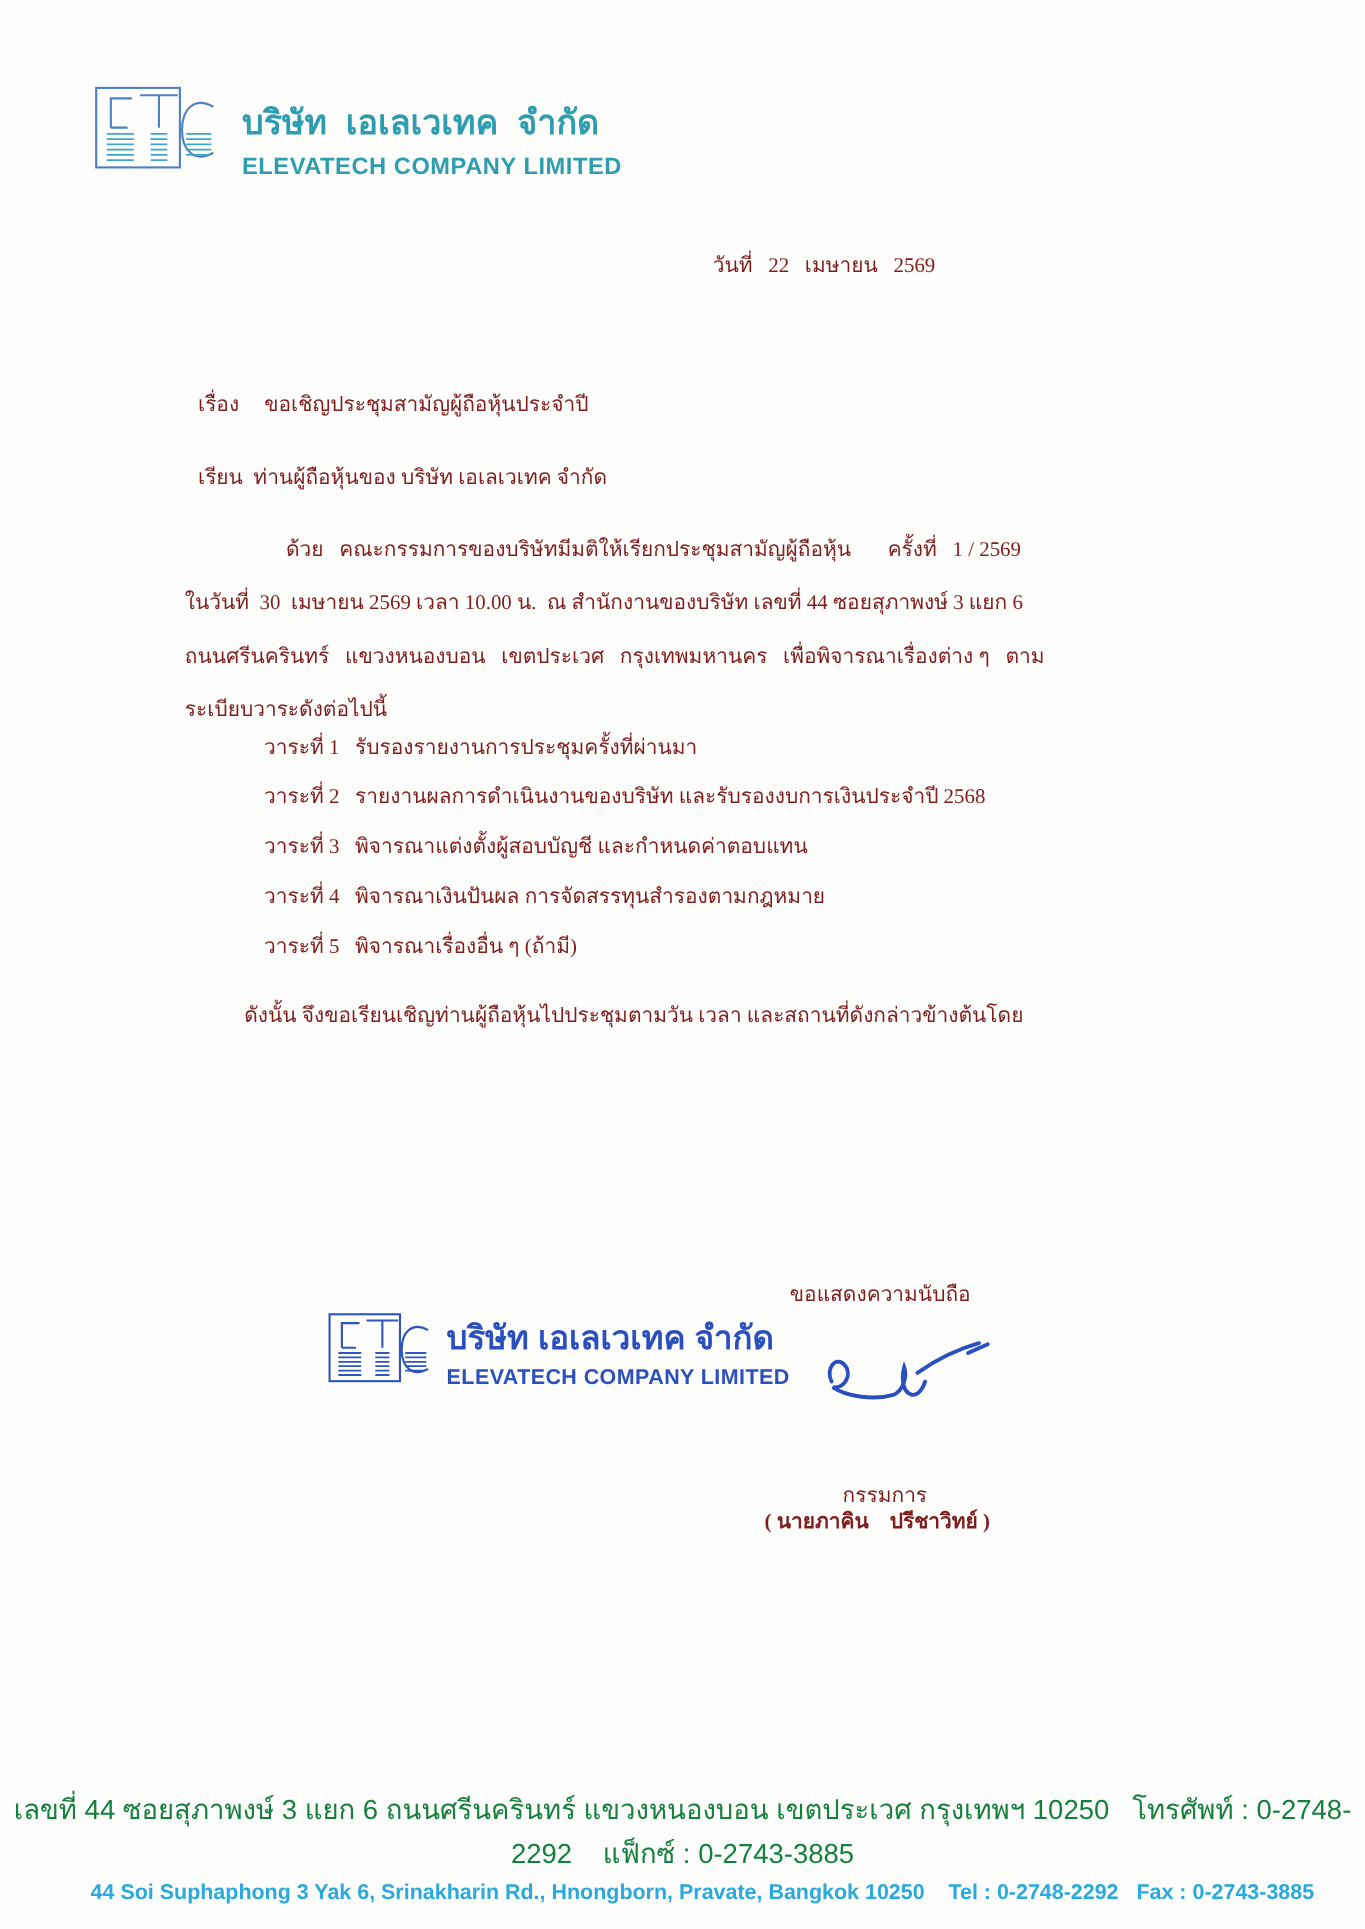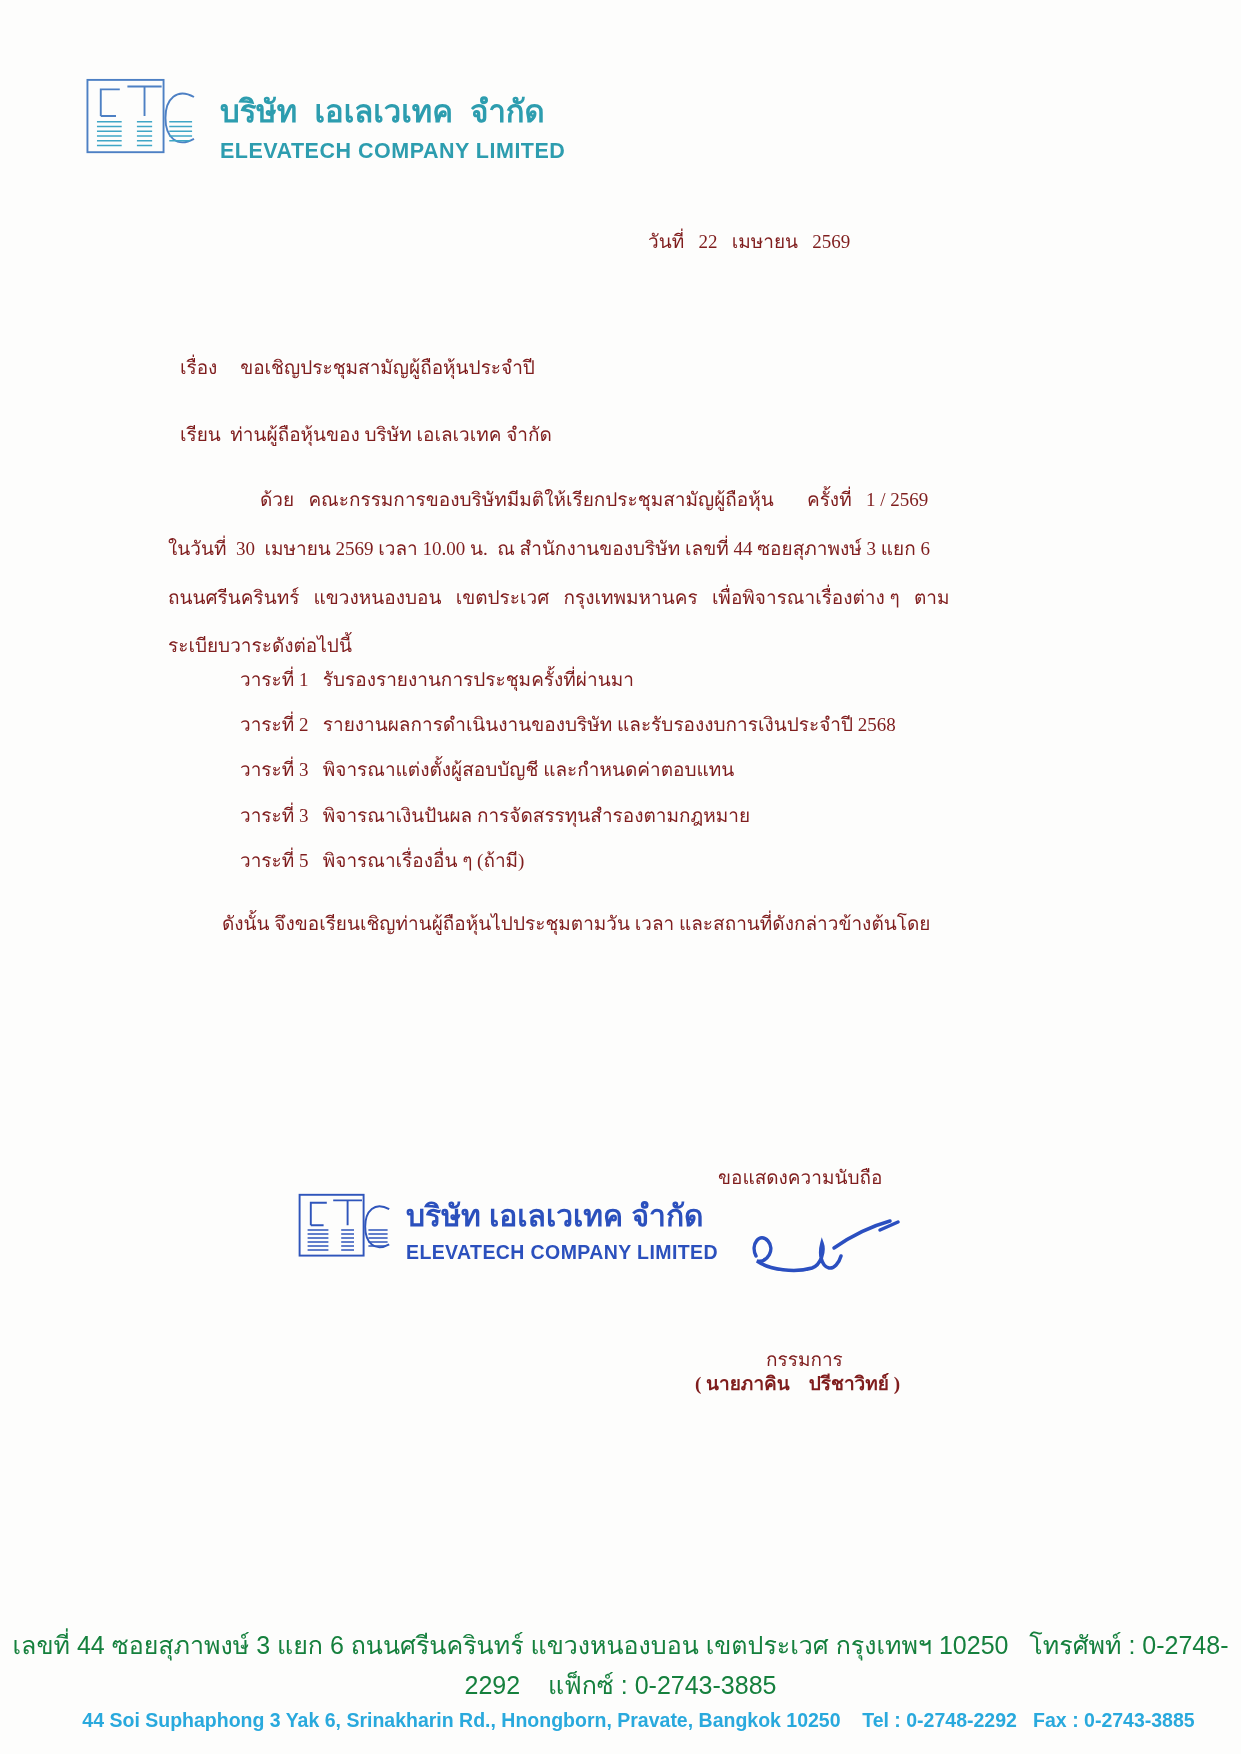--- a/index.html
+++ b/index.html
@@ -81,21 +81,21 @@
   <div class="abs t" style="left:180px;top:423px;">เรียน  ท่านผู้ถือหุ้นของ บริษัท เอเลเวเทค จำกัด</div>
 
   <div class="abs t" style="left:228px;top:488px;margin-left:32px;">ด้วย   คณะกรรมการของบริษัทมีมติให้เรียกประชุมสามัญผู้ถือหุ้น       ครั้งที่   1 / 2569</div>
   <div class="abs t" style="left:168px;top:537px;">ในวันที่  30  เมษายน 2569 เวลา 10.00 น.  ณ สำนักงานของบริษัท เลขที่ 44 ซอยสุภาพงษ์ 3 แยก 6</div>
   <div class="abs t" style="left:168px;top:634px;">ระเบียบวาระดังต่อไปนี้</div>
   <div class="abs t" style="left:168px;top:586px;">ถนนศรีนครินทร์   แขวงหนองบอน   เขตประเวศ   กรุงเทพมหานคร   เพื่อพิจารณาเรื่องต่าง ๆ   ตาม</div>
 
   <div class="abs t" style="left:240px;top:668px;">วาระที่ 1   รับรองรายงานการประชุมครั้งที่ผ่านมา</div>
   <div class="abs t" style="left:240px;top:713px;">วาระที่ 2   รายงานผลการดำเนินงานของบริษัท และรับรองงบการเงินประจำปี 2568</div>
   <div class="abs t" style="left:240px;top:758px;">วาระที่ 3   พิจารณาแต่งตั้งผู้สอบบัญชี และกำหนดค่าตอบแทน</div>
-  <div class="abs t" style="left:240px;top:804px;">วาระที่ 3   พิจารณาเงินปันผล การจัดสรรทุนสำรองตามกฎหมาย</div>
+  <div class="abs t" style="left:240px;top:804px;">วาระที่ 4   พิจารณาเงินปันผล การจัดสรรทุนสำรองตามกฎหมาย</div>
   <div class="abs t" style="left:240px;top:849px;">วาระที่ 5   พิจารณาเรื่องอื่น ๆ (ถ้ามี)</div>
 
   <div class="abs t" style="left:222px;top:912px;">ดังนั้น จึงขอเรียนเชิญท่านผู้ถือหุ้นไปประชุมตามวัน เวลา และสถานที่ดังกล่าวข้างต้นโดย</div>
 
   <div class="abs t" style="left:718px;top:1166px;">ขอแสดงความนับถือ</div>
 
   <div class="abs stamp">
     <span>
       <svg class="mark" width="100" height="96" viewBox="0 0 125 82" aria-hidden="true">
         <g fill="none" stroke="currentColor" stroke-width="2.4">

